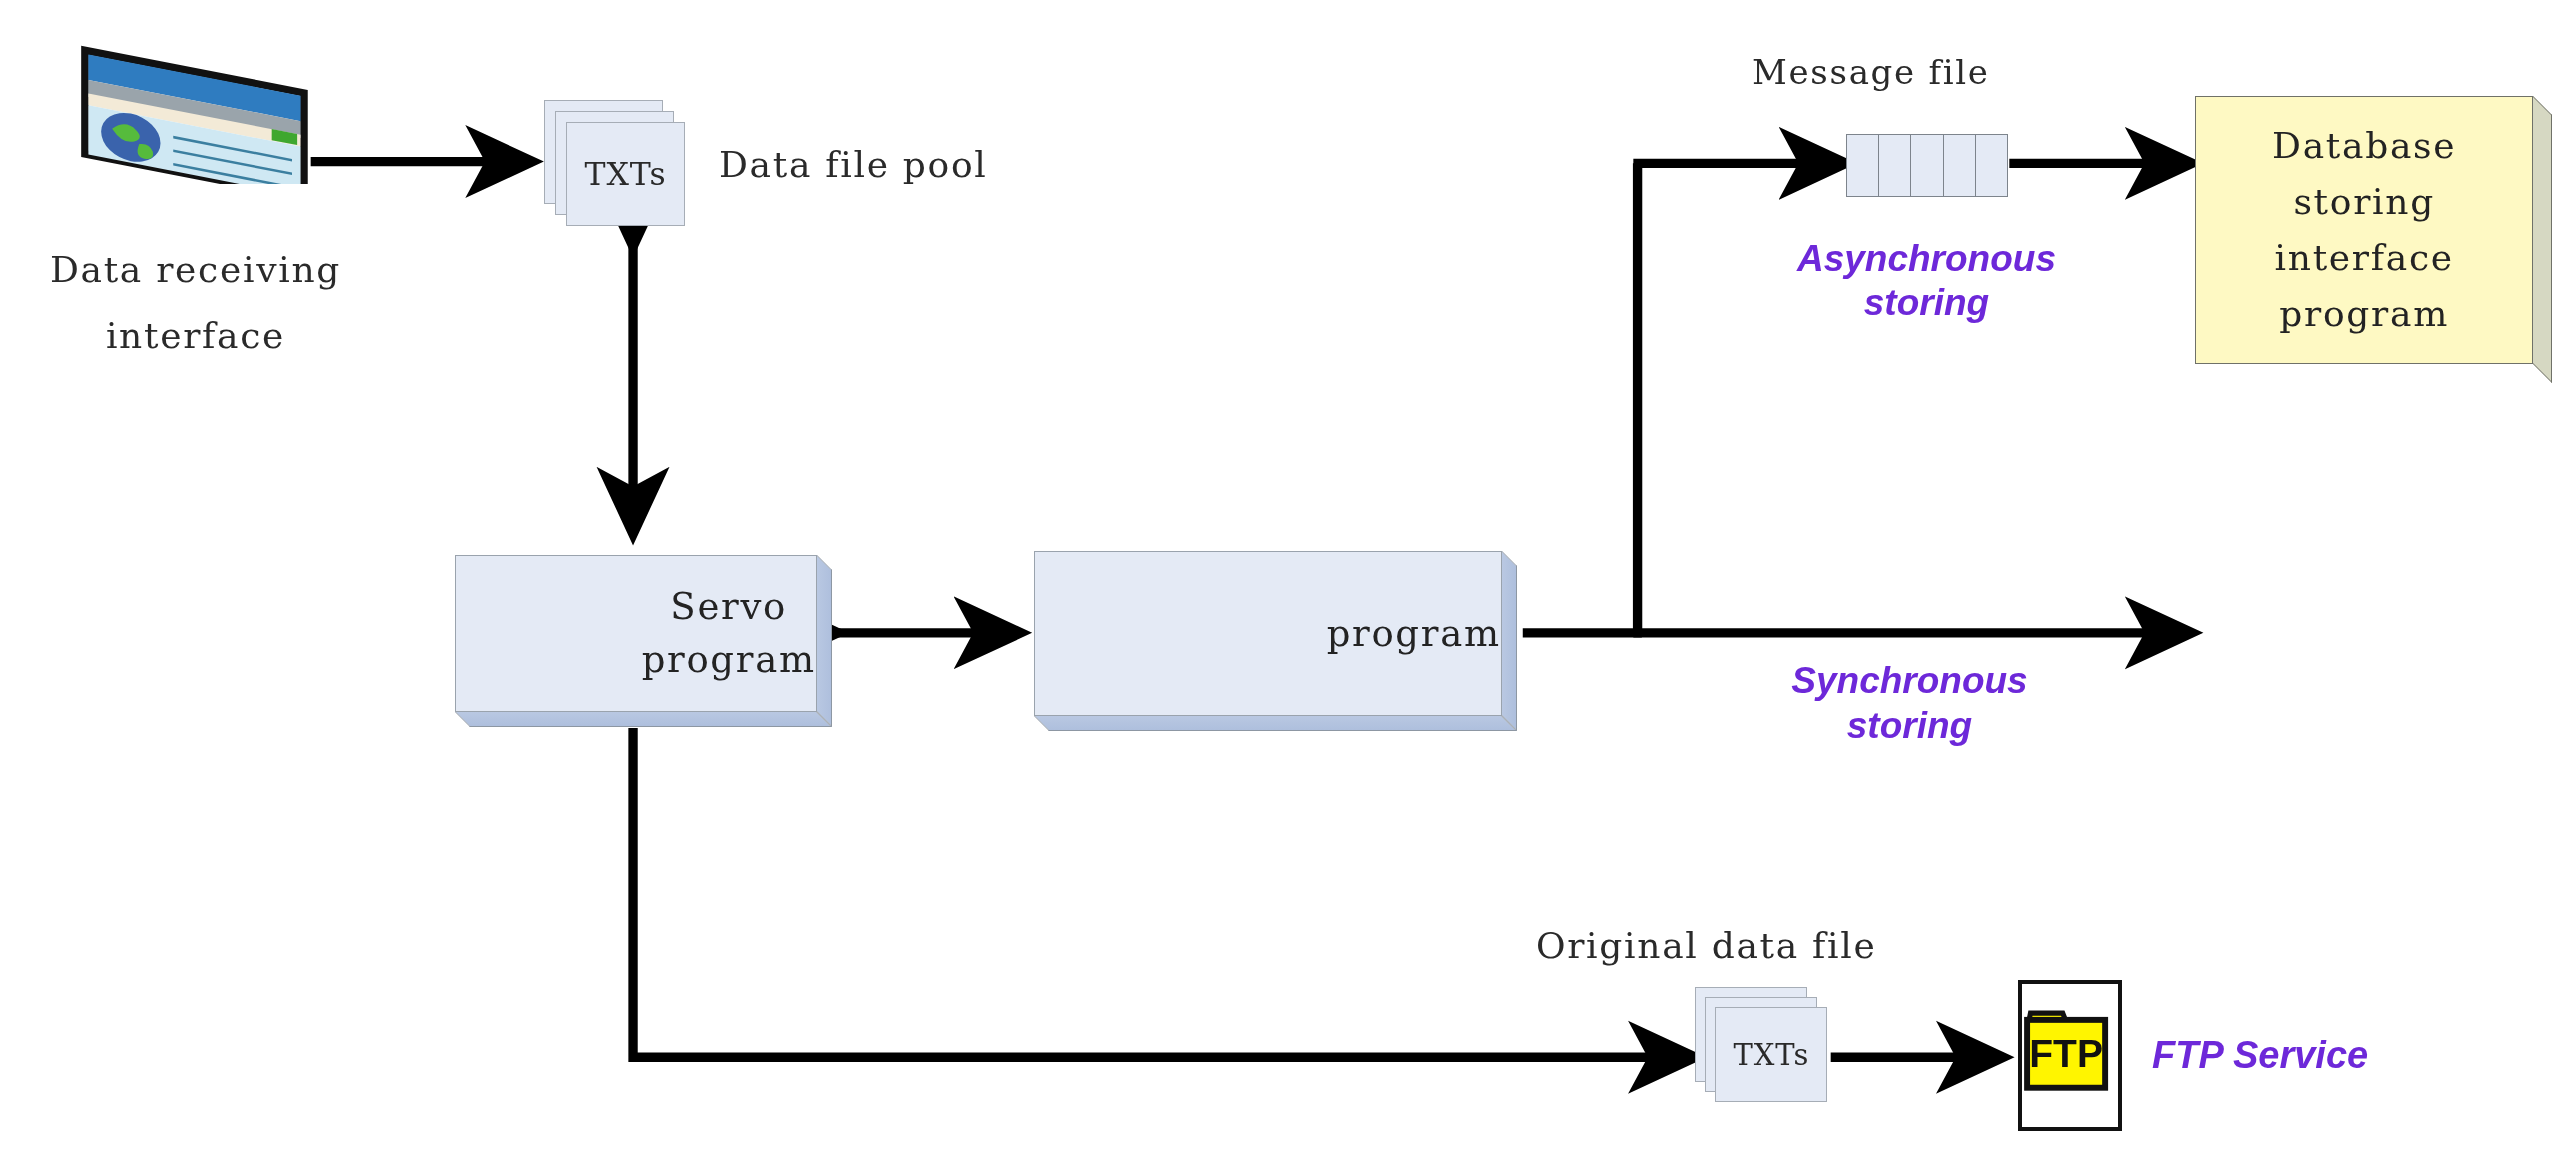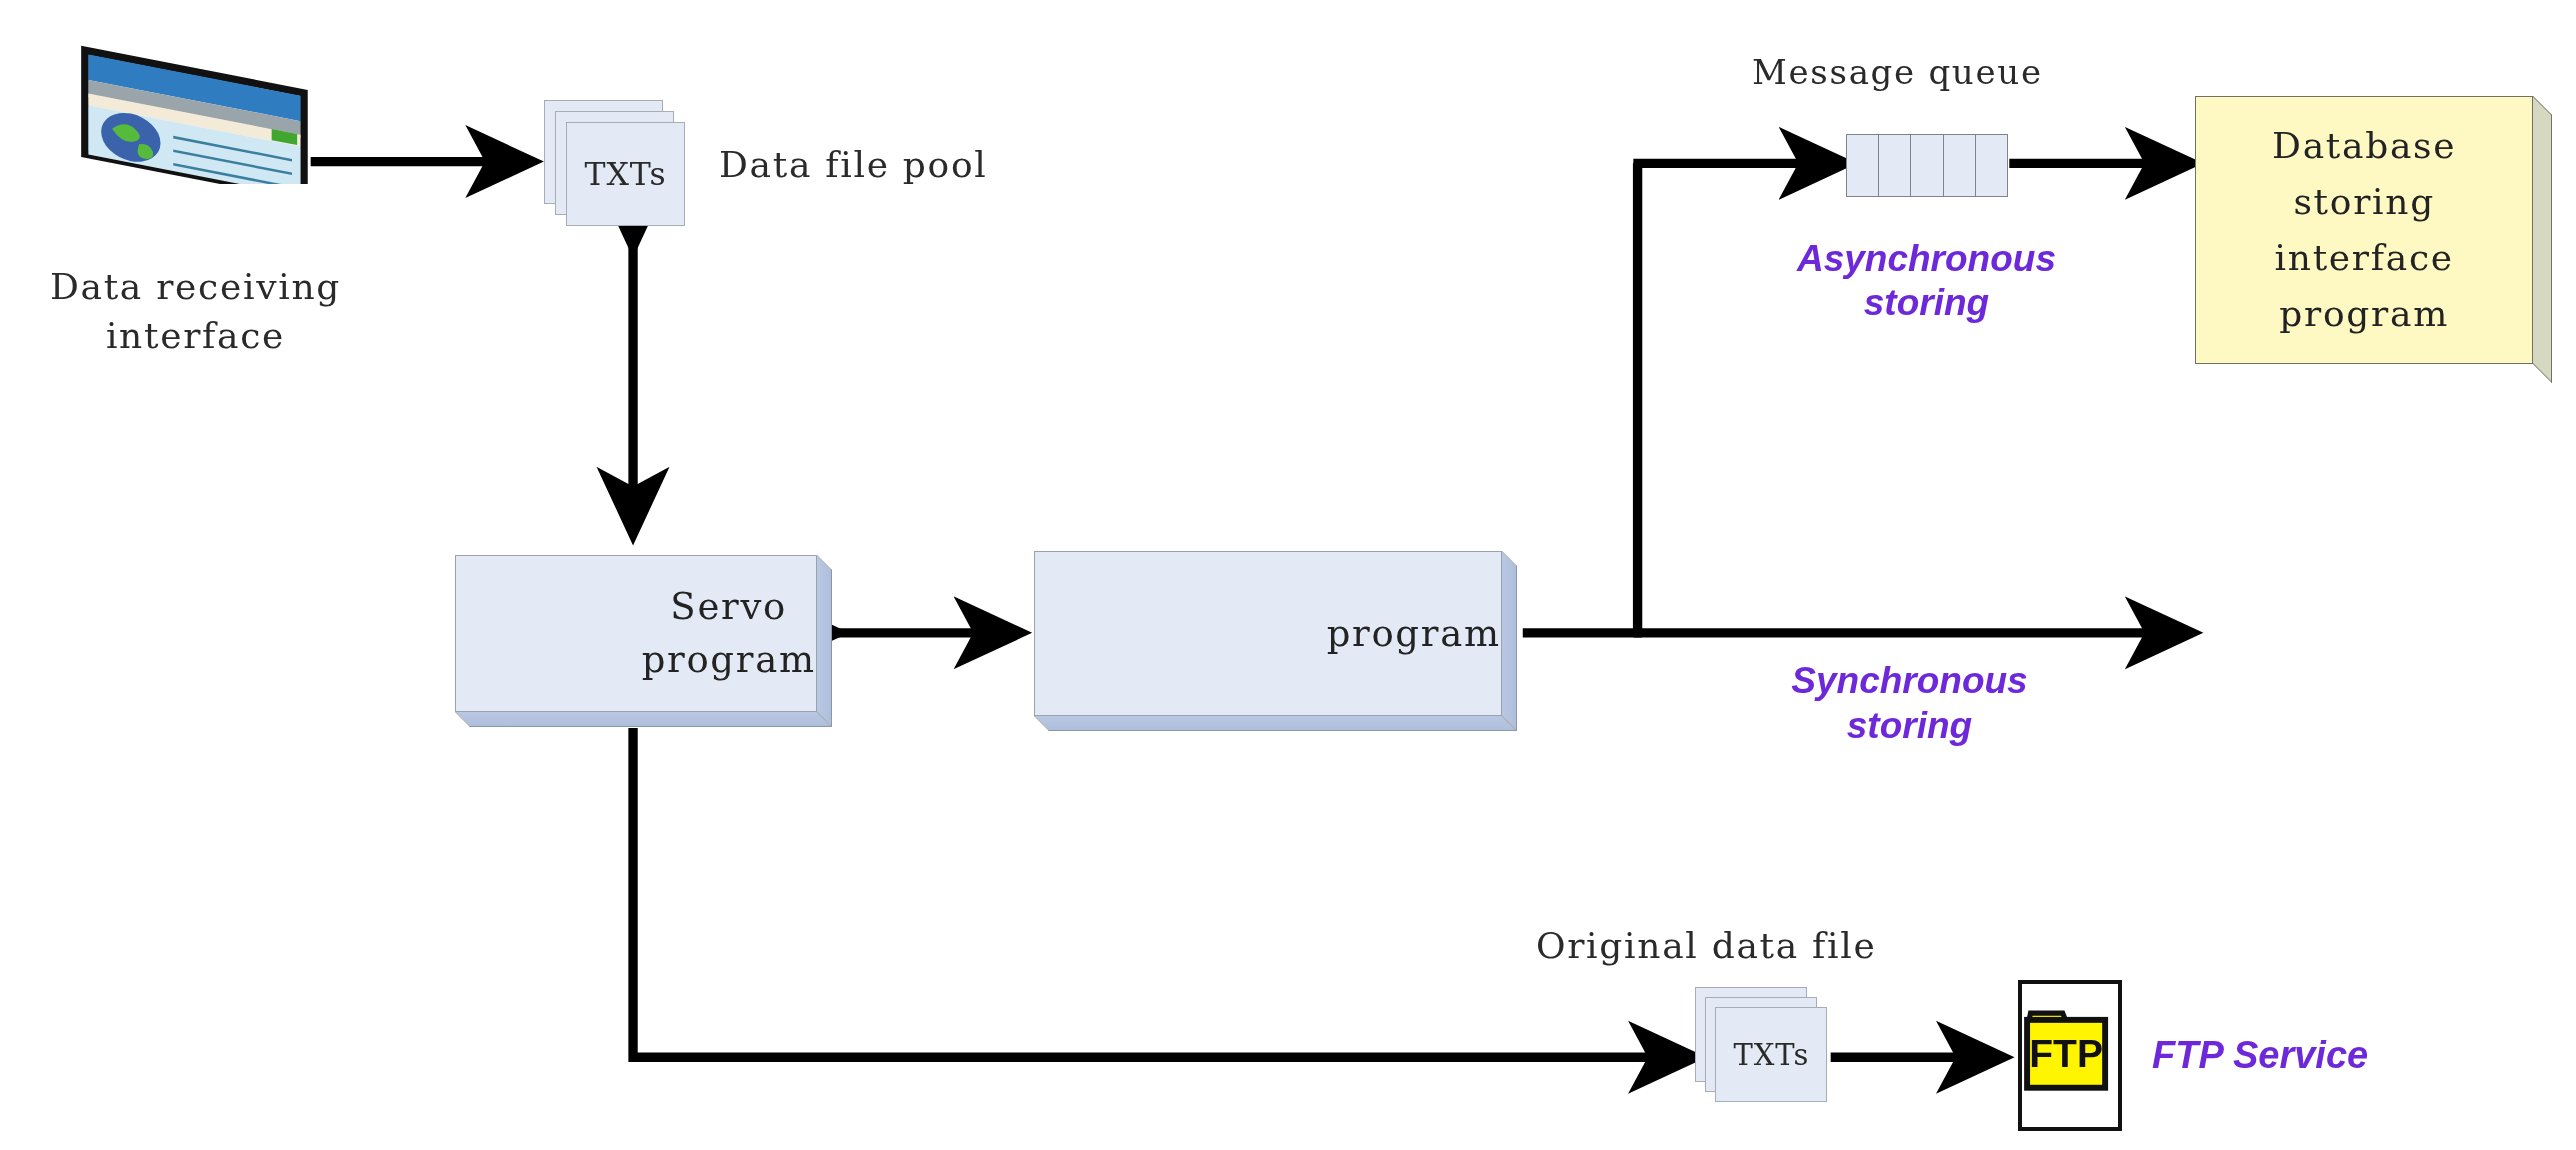--- a/index.html
+++ b/index.html
@@ -111,21 +111,21 @@
         <path d="M40,92 q16,-14 28,-4 q10,8 -2,14 q-14,6 -26,-10z" fill="#56bb3c"></path>
         <path d="M72,104 q12,-4 16,6 q2,10 -10,10 q-12,0 -6,-16z" fill="#56bb3c"></path>
         <g stroke="#3b7fa0" stroke-width="3">
           <line x1="112" y1="88" x2="252" y2="88"></line>
           <line x1="112" y1="104" x2="252" y2="104"></line>
           <line x1="112" y1="120" x2="252" y2="120"></line>
         </g>
       </g>
     </svg>
   </div>
-  <div class="lbl center" style="left:17px;top:264px;width:357px;font-size:36px;">Data receiving</div>
+  <div class="lbl center" style="left:17px;top:247px;width:357px;font-size:36px;">Data receiving</div>
   <div class="lbl center" style="left:17px;top:313px;width:357px;font-size:36px;">interface</div>
 
   <div class="txtstack" style="left:544px;top:100px;width:153px;height:140px;">
     <div class="sheet" style="left:0;top:0;width:119px;height:104px;"></div>
     <div class="sheet" style="left:11px;top:11px;width:119px;height:104px;"></div>
     <div class="sheet front" style="left:22px;top:22px;width:119px;height:104px;">
       <span style="font-size:31.5px;">TXTs</span>
     </div>
   </div>
   <div class="lbl" style="left:719px;top:142px;font-size:36px;">Data file pool</div>
@@ -144,21 +144,21 @@
   <div class="box3d" style="left:1034px;top:551px;width:483px;height:180px;">
     <div class="side"></div>
     <div class="bottom"></div>
     <div class="face">
       <div class="txt" style="font-size:37px;">
         <div>program</div>
       </div>
     </div>
   </div>
 
-  <div class="lbl" style="left:1752px;top:51px;font-size:34px;">Message queue</div>
+  <div class="lbl" style="left:1752px;top:51px;font-size:34px;">Message file</div>
   <div class="mq" style="left:1846px;top:134px;width:162px;height:63px;">
     <i></i>
     <i></i>
     <i></i>
     <i></i>
     <i></i>
   </div>
   <div class="bolditalic" style="position:absolute;left:1718px;top:237px;width:417px;font-size:37px;">Asynchronous</div>
   <div class="bolditalic" style="position:absolute;left:1718px;top:281px;width:417px;font-size:37px;">storing</div>
 

